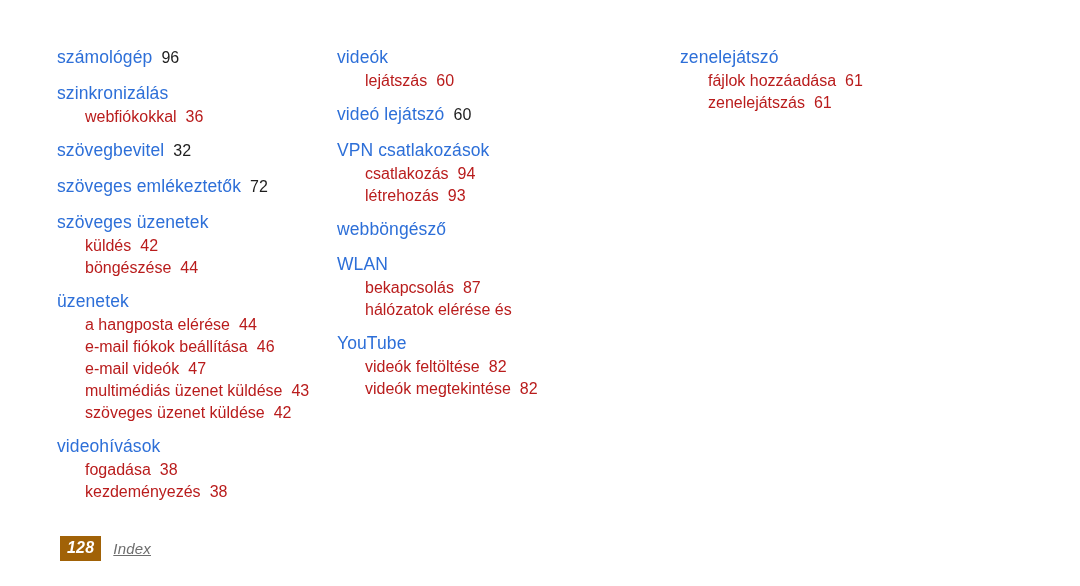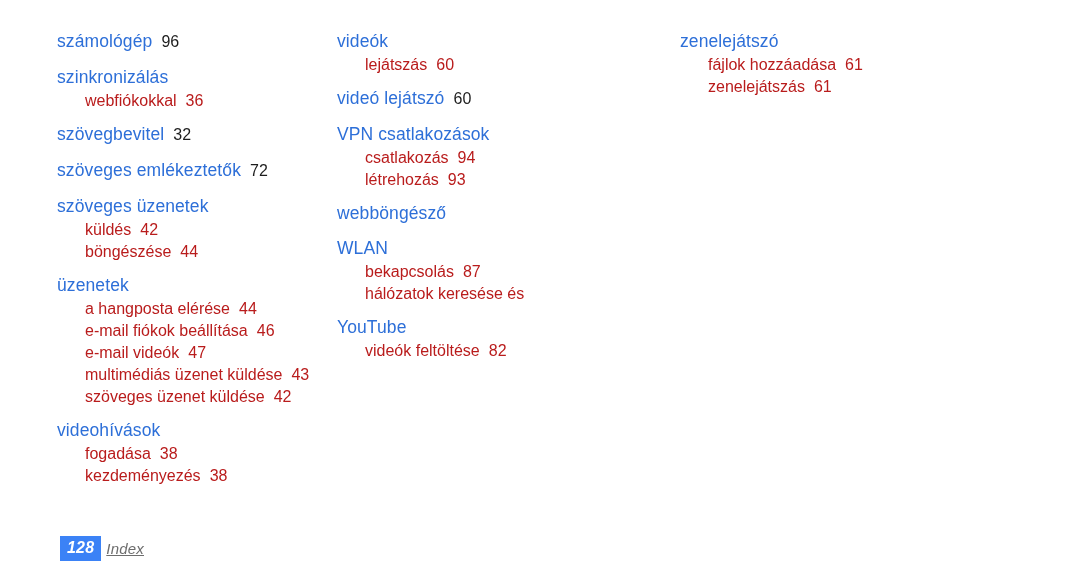--- a/index.html
+++ b/index.html
@@ -22,21 +22,21 @@
     left: 0;
     top: 0;
     width: 1080px;
     height: 586px;
   }
 
   
   .columns {
     position: absolute;
     left: 0;
-    top: 28px;
+    top: 44px;
     width: 1080px;
     display: flex;
     align-items: flex-start;
   }
 
   .column {
     box-sizing: border-box;
   }
   .col-1 { width: 330px; padding-left: 57px; }
   .col-2 { width: 332px; padding-left: 7px; }
@@ -79,34 +79,34 @@
 
   
   .page-footer {
     position: absolute;
     left: 60px;
     top: 536px;
     display: flex;
     align-items: center;
   }
   .folio-box {
-    background: #3b82f6;
+    background: #a16207;
     color: #ffffff;
     font-size: 16px;
     font-weight: bold;
     line-height: 22px;
     padding: 1px 7px 2px 7px;
     font-style: italic;
     letter-spacing: 0.2px;
   }
   .folio-label {
     color: #6d6d6d;
     font-size: 15px;
     font-style: italic;
-    padding-left: 5px;
+    padding-left: 12px;
     letter-spacing: 0.2px;
     text-decoration: underline;
   }
 </style>
 </head>
 <body>
 
 <div id="index-page">
 
   <div class="columns">
@@ -170,27 +170,28 @@
             <li class="subentry"><span>létrehozás</span><span class="pg">93</span></li>
           </ul>
         </div>
         <div class="entry-group">
           <div class="entry-heading"><span>webböngésző</span></div>
         </div>
         <div class="entry-group">
           <div class="entry-heading"><span>WLAN</span></div>
           <ul class="subentries">
             <li class="subentry"><span>bekapcsolás</span><span class="pg">87</span></li>
-            <li class="subentry"><span>hálózatok keresése és</span></li>
+            <li class="subentry"><span>hálózatok elérése és</span></li>
           </ul>
         </div>
         <div class="entry-group">
           <div class="entry-heading"><span>YouTube</span></div>
           <ul class="subentries">
             <li class="subentry"><span>videók feltöltése</span><span class="pg">82</span></li>
+            <li class="subentry"><span>videók megtekintése</span><span class="pg">82</span></li>
           </ul>
         </div>
       </div>
 
     <div class="column col-3">
         <div class="entry-group">
           <div class="entry-heading"><span>zenelejátszó</span></div>
           <ul class="subentries">
             <li class="subentry"><span>fájlok hozzáadása</span><span class="pg">61</span></li>
             <li class="subentry"><span>zenelejátszás</span><span class="pg">61</span></li>

